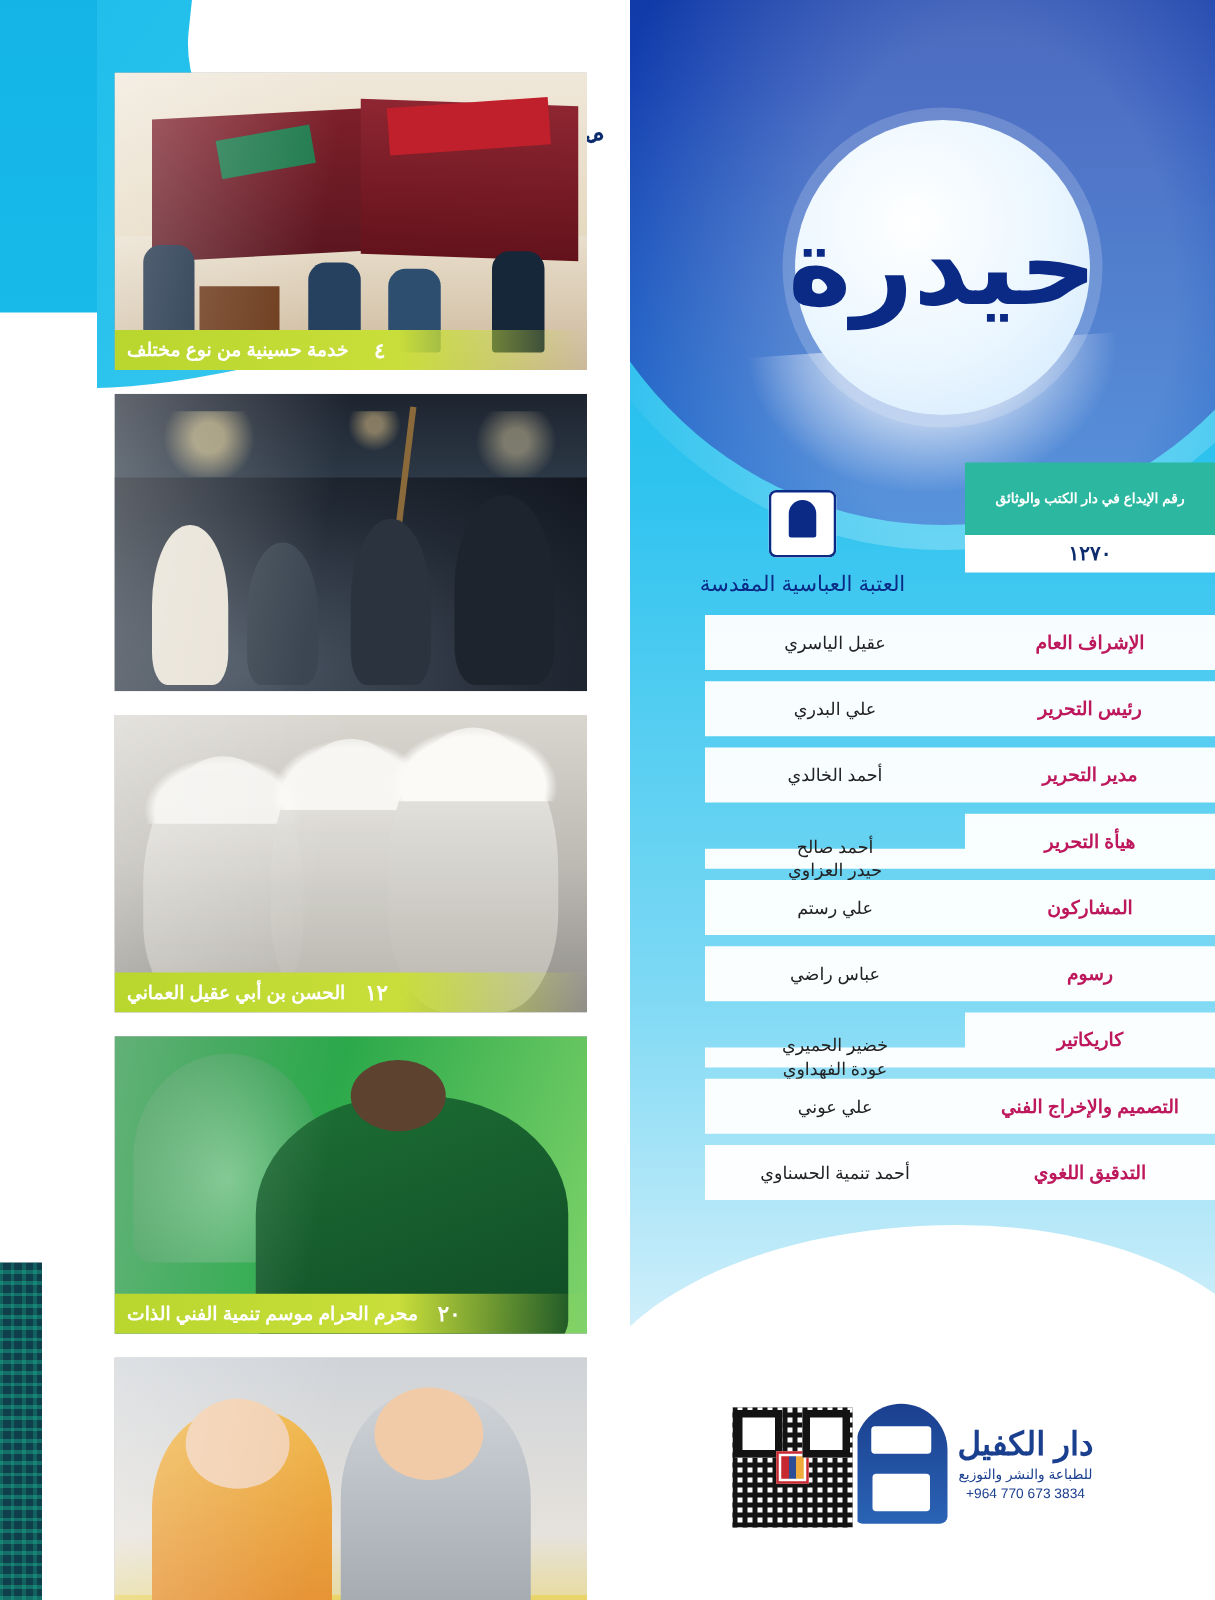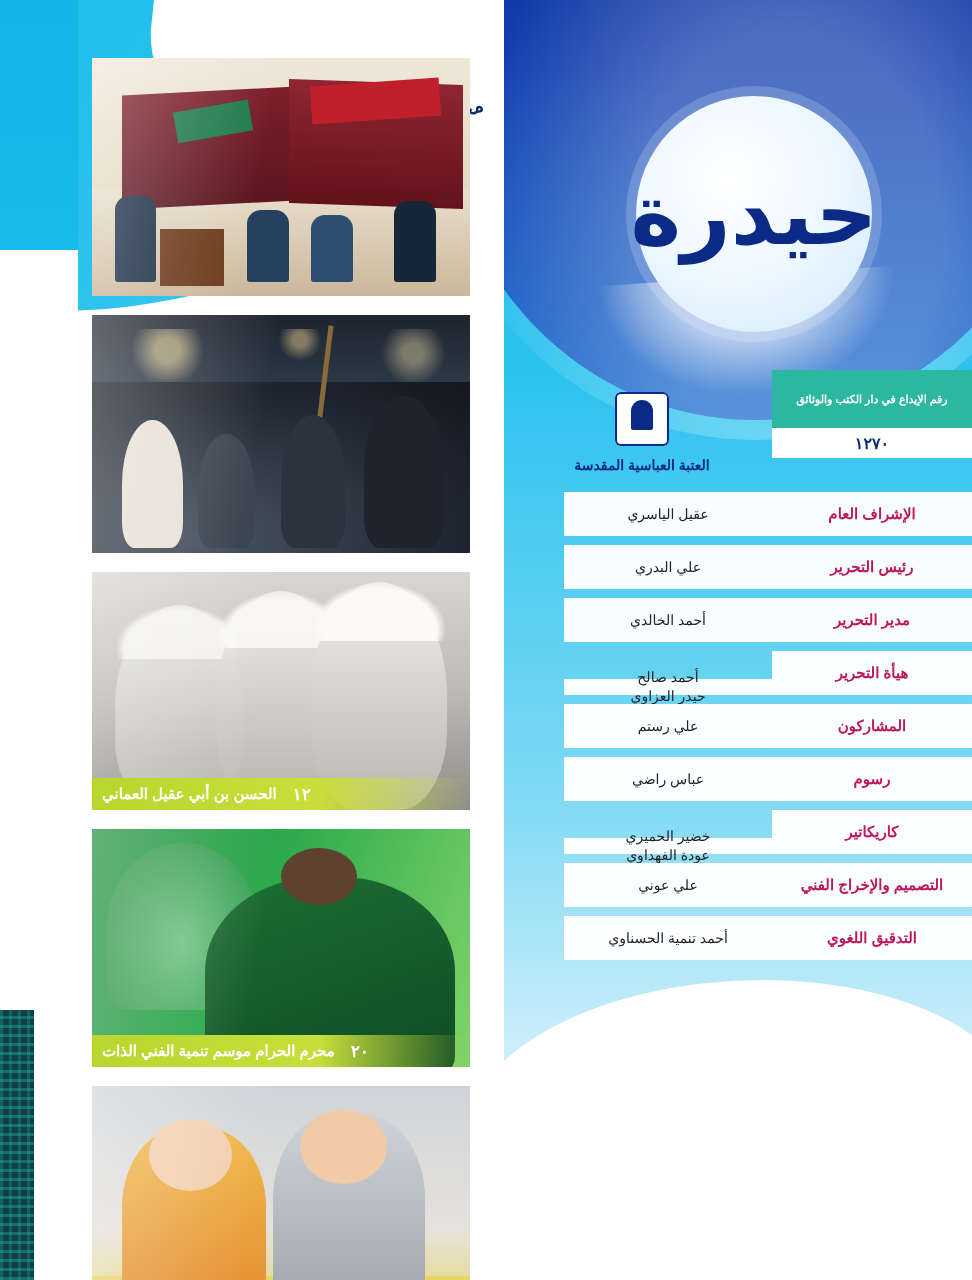--- a/index.html
+++ b/index.html
@@ -269,21 +269,21 @@
     position:relative;
     box-shadow: inset 0 0 0 2px #0b2a86;
   }
   .atabat-mark:before{
     content:"";
     position:absolute; left:50%; top:8px; transform:translateX(-50%);
     width:22px; height:30px;
     background:#0b2a86;
     border-radius: 11px 11px 2px 2px;
   }
-  .atabat-name { font-size: 14px; font-weight:bold;margin-top:11px; }
+  .atabat-name { font-size: 17px; font-weight:normal;margin-top:11px; }
 
   .credits {
     position:absolute; right: 0; left: 0; top: 492px;
   }
   .credit-row {
     position: relative;
     height: 44px;
     margin-bottom: 9px;
     display:flex;
     align-items:stretch;
@@ -396,20 +396,24 @@
               <div class="tent2"></div>
             <div class="flagred"></div>
               <div class="flaggreen"></div>
             <div class="podium"></div>
             <div class="fig f1"></div>
               <div class="fig f2"></div>
               <div class="fig f3"></div>
               <div class="fig f4"></div>
           </div>
           <div class="img-fade"></div>
+          <div class="toc-caption">
+            <span class="cap-text">خدمة حسينية من نوع مختلف</span>
+            <span class="page-num">٤</span>
+          </div>
         </div>
       </div>
 
       <div class="toc-item">
         <div class="toc-thumb">
           <div class="art art2">
             <div class="lights"></div>
             <div class="crowd"></div>
             <div class="pole"></div>
             <div class="p pa"></div>
@@ -537,15 +541,31 @@
 
       <div class="credit-row">
         <div class="credit-role">التدقيق اللغوي</div>
         <div class="credit-name">أحمد تنمية الحسناوي</div>
       </div>
 
     </div>
 
     <div class="rp-white-bottom"></div>
 
+    <div class="bottom-area">
+      <div class="kafeel">
+        <div class="kafeel-mark"></div>
+        <div class="kafeel-text">
+          <div class="kafeel-title">دار الكفيل</div>
+          <div class="kafeel-sub">للطباعة والنشر والتوزيع</div>
+          <div class="kafeel-phone">+964 770 673 3834</div>
+        </div>
+      </div>
+
+      <div class="qr">
+        <div class="qr-inner">
+          <div class="qr-center"></div>
+        </div>
+      </div>
+    </div>
 
   </div>
 </div>
 
 </body></html>

